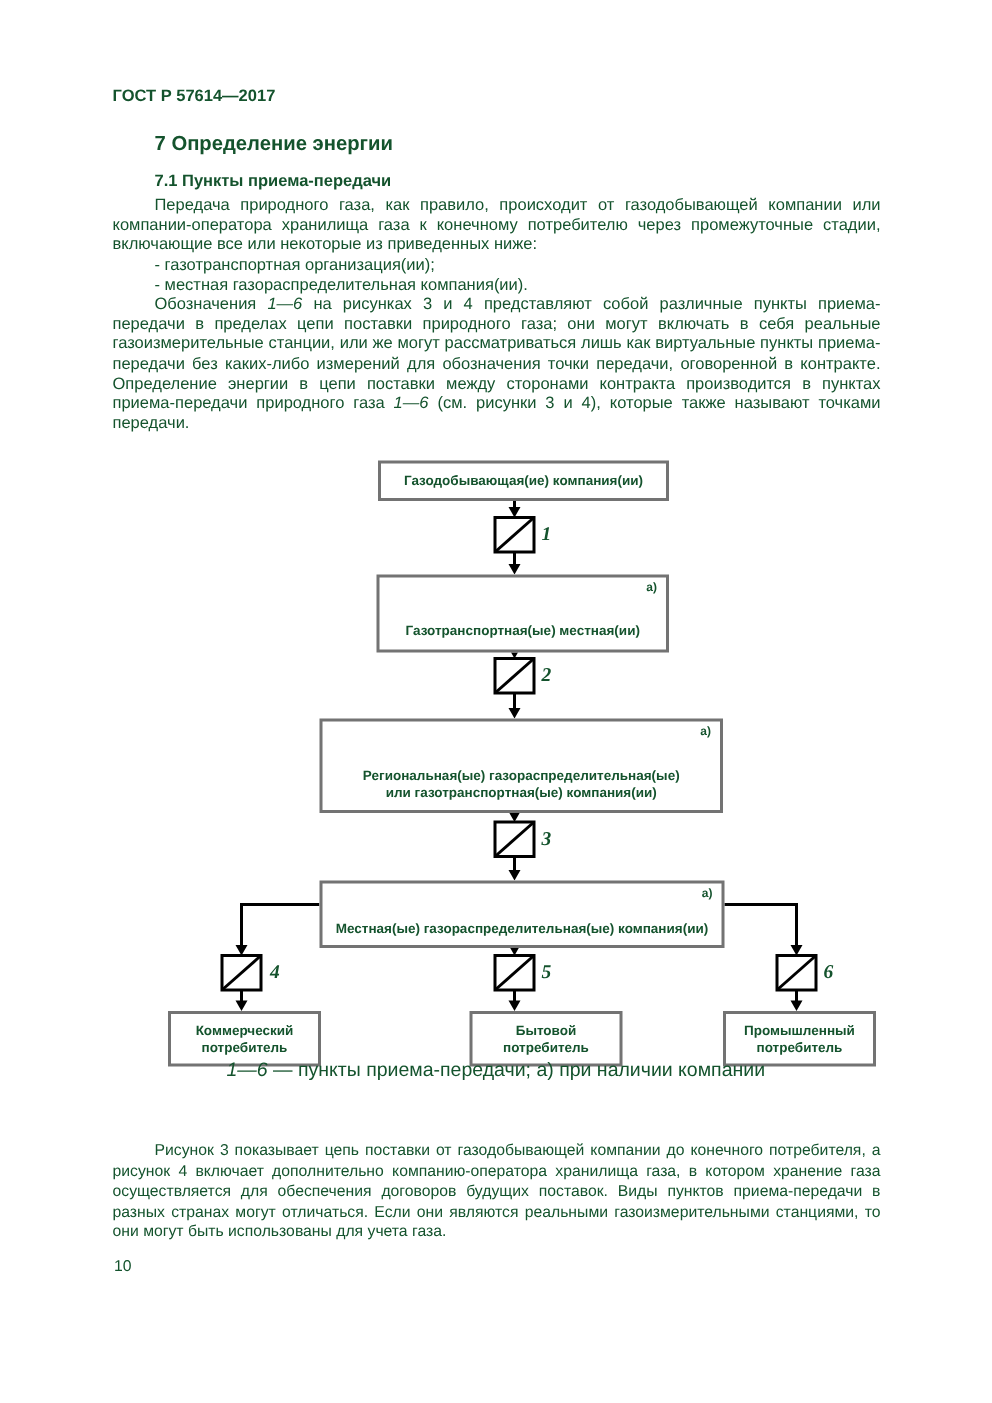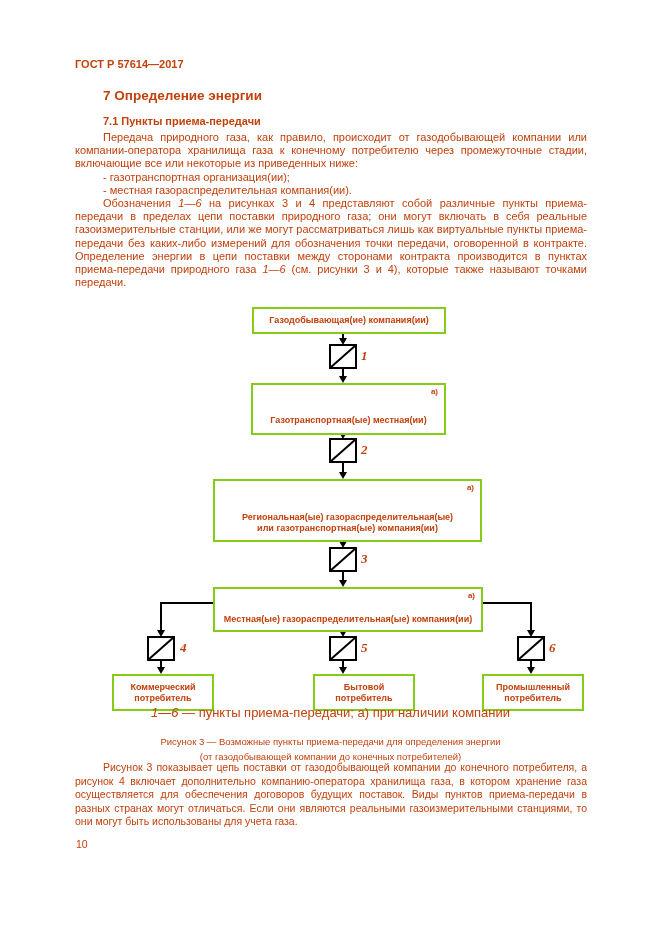--- a/index.html
+++ b/index.html
@@ -1,21 +1,21 @@
 <!DOCTYPE html>
 <html lang="ru"><head>
 <meta charset="utf-8">
 <style>
   html, body { margin: 0; padding: 0; background: #ffffff; }
   .page {
     position: relative;
     width: 661px;
     height: 935px;
     background: #ffffff;
-    color: #c2410c;
+    color: #14532d;
     font-family: "Liberation Sans", "DejaVu Sans", sans-serif;
     overflow: hidden;
   }
   .doc-header {
     position: absolute; left: 75px; top: 58px;
     font-size: 11px; font-weight: bold;
   }
   .h1 {
     position: absolute; left: 103px; top: 88px;
     font-size: 13.5px; font-weight: bold;
@@ -31,21 +31,21 @@
   .tb1 { top: 131px; }
   .tb2 { top: 761px; font-size: 10.5px; line-height: 13.5px; }
   .para { margin: 0; text-indent: 28px; }
   .list-line { margin: 0 0 0 28px; text-align: left; }
   .inum { font-style: italic; }
   
   .figure { position: absolute; left: 0; top: 305px; width: 661px; height: 405px; }
   .connectors { position: absolute; left: 0; top: 0; }
   .fbox {
     position: absolute;
-    border: 2px solid #84cc16;
+    border: 2px solid #737373;
     background: #fff;
     display: flex; flex-direction: column;
     align-items: center; justify-content: center;
     text-align: center;
     font-size: 9px; font-weight: bold; line-height: 11px;
   }
   .fbox .nowrap { white-space: nowrap; }
   .fbox.has-marker { justify-content: flex-end; }
   .marker {
     position: absolute; top: 2px; right: 6px;
@@ -190,24 +190,20 @@
     <div class="pt-label pt-1">1</div>
     <div class="pt-label pt-2">2</div>
     <div class="pt-label pt-3">3</div>
     <div class="pt-label pt-4">4</div>
     <div class="pt-label pt-5">5</div>
     <div class="pt-label pt-6">6</div>
   </div>
 
   <div class="fig-legend"><span class="inum">1—6</span><span> — пункты приема-передачи;  </span><span>а)</span><span> при наличии компании</span></div>
 
-  <div class="fig-caption">
-    <div>Рисунок 3 — Возможные пункты приема-передачи для определения энергии</div>
-    <div>(от газодобывающей компании до конечных потребителей)</div>
-  </div>
 
   <div class="textblock tb2">
     <p class="para">Рисунок 3 показывает цепь поставки от газодобывающей компании до конечного потребителя, а рисунок 4 включает дополнительно компанию-оператора хранилища газа, в котором хранение газа осуществляется для обеспечения договоров будущих поставок. Виды пунктов приема-передачи в разных странах могут отличаться. Если они являются реальными газоизмерительными станциями, то они могут быть использованы для учета газа.</p>
   </div>
 
   <div class="page-number">10</div>
 
 </div>
 
 </body></html>

